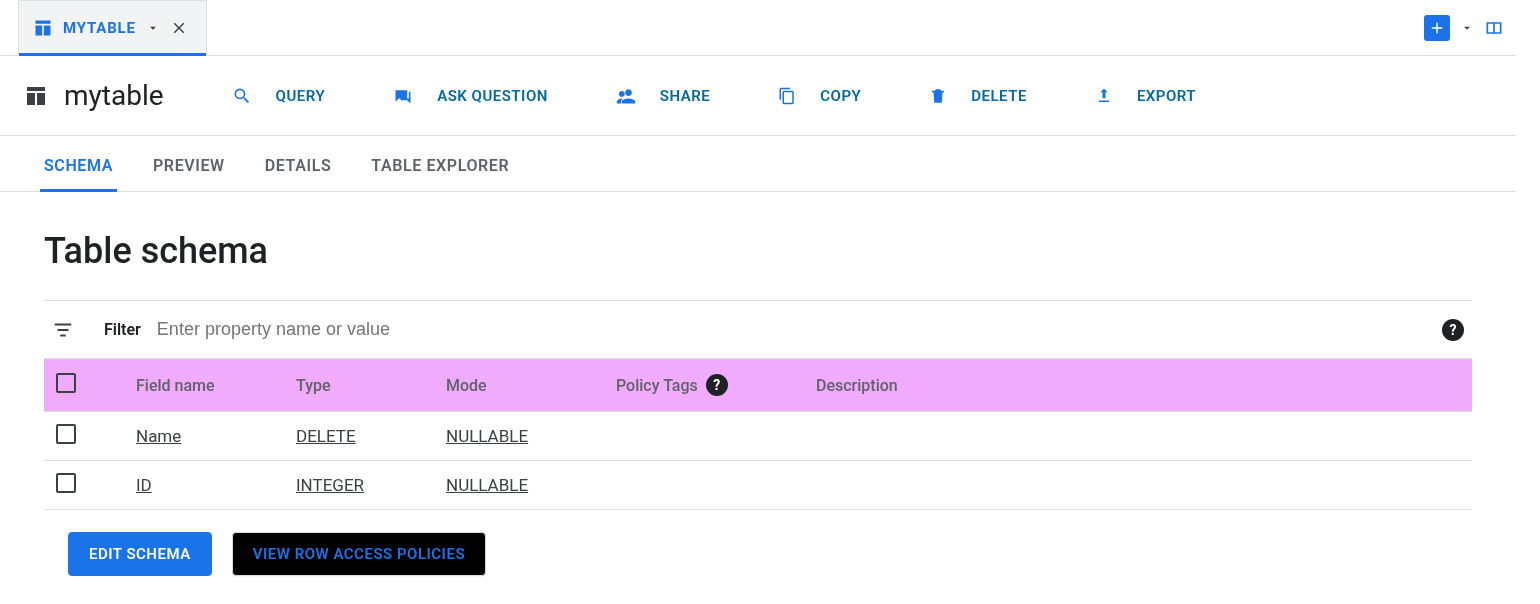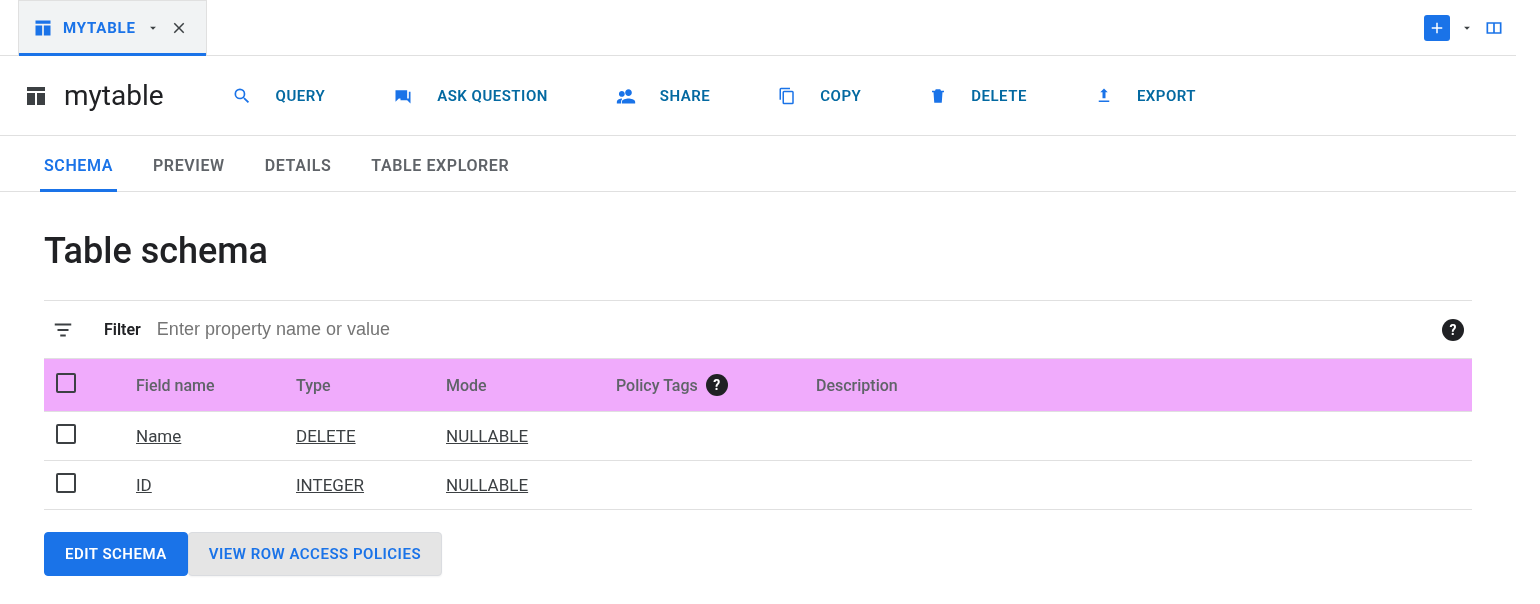--- a/index.html
+++ b/index.html
@@ -167,33 +167,33 @@
   }
   .checkbox {
     width:20px; height:20px;
     border:2.5px solid #3c4043;
     border-radius:2px;
     display:inline-block;
   }
   .th-policy { display:flex; align-items:center; gap:8px; }
 
   
-  .btn-row { display:flex; margin-top:22px; }
+  .btn-row { display:flex; gap:20px; margin-top:22px;margin-left:24px; }
   .btn {
     font-size:15px; font-weight:600; letter-spacing:0.5px;
     padding: 12px 20px;
     border-radius:4px;
     cursor:pointer;
   }
   .btn-primary {
     background:#1a73e8; color:#fff;
     border:1px solid #1a73e8;
   }
   .btn-outline {
-    background:#e5e5e5; color:#1a73e8;
+    background:#000000; color:#1a73e8;
     border:1px solid #dadce0;
     box-shadow: 0 1px 2px rgba(0,0,0,0.05);
   }
 </style>
 </head>
 <body>
 <div class="root">
 
 <div class="tabstrip">
   <div class="tabstrip-left">

